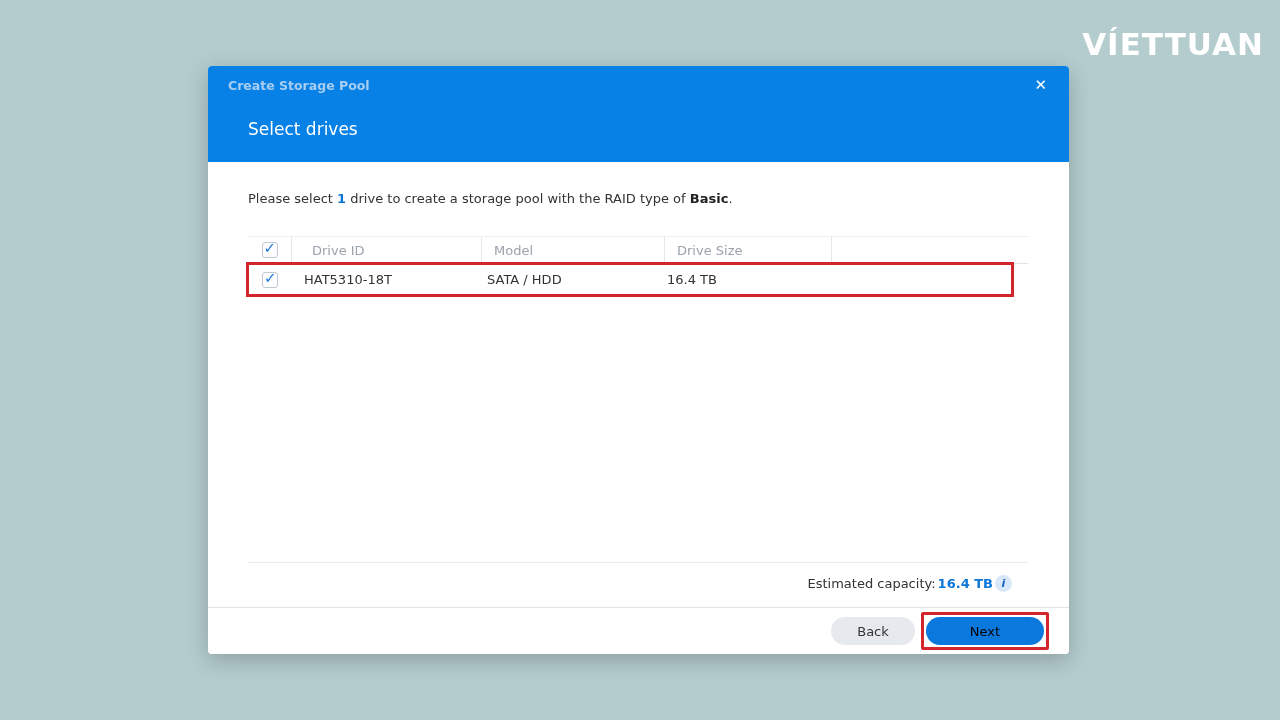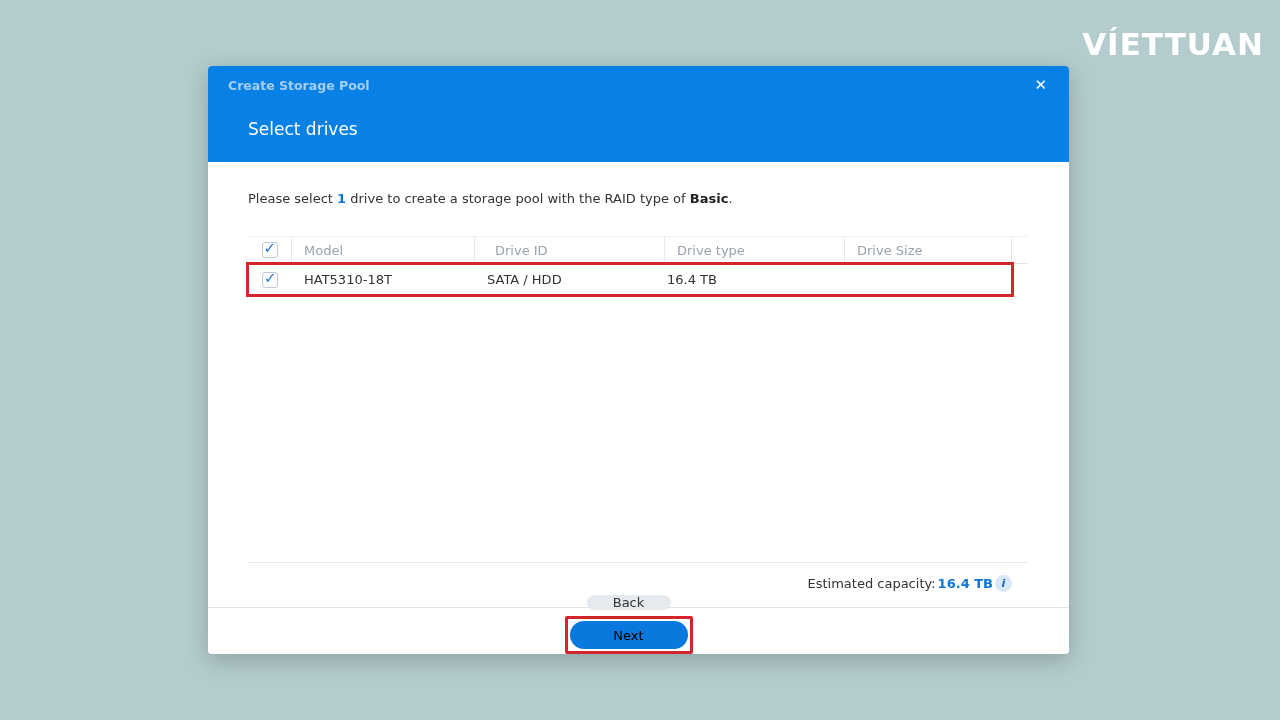--- a/index.html
+++ b/index.html
@@ -107,21 +107,21 @@
     display:inline-flex; align-items:center; justify-content:center;
     cursor:pointer;
   }
 
   
   .dialog-footer {
     position:absolute; left:0; bottom:0; width:100%; height:47px;
     border-top:1px solid #e3e3e3;
     display:flex; align-items:center; justify-content:flex-end;
     gap:6px; padding-right:20px;
-    background:#ffffff; border-radius:0 0 4px 4px;flex-direction:column;
+    background:#ffffff; border-radius:0 0 4px 4px;
   }
   .btn {
     height:28px; border:none; border-radius:14px;
     font-size:13px; font-family:inherit; cursor:pointer;
     display:inline-flex; align-items:center; justify-content:center;
   }
   .btn-back { width:84px; background:#e6e9ed; color:#333333; }
   .btn-next { width:118px; background:#0b78dd; color:#000000; }
   .next-annotation {
     border:3px solid #d2262c; border-radius:2px; padding:2px;
@@ -147,23 +147,22 @@
       <span>Please select </span><span class="count">1</span><span> drive to create a storage pool with the RAID type of </span><span class="raid">Basic</span><span>.</span>
     </div>
 
     <div class="table">
       <div class="thead">
         <div class="hcell col-check">
           <div class="checkbox">
             <span class="check">✓</span>
           </div>
         </div>
+        <div class="hcell col-id">Drive ID</div>
         <div class="hcell col-model">Model</div>
-        <div class="hcell col-id">Drive ID</div>
-        <div class="hcell col-type">Drive type</div>
         <div class="hcell col-size">Drive Size</div>
         <div class="hcell col-gutter last"></div>
       </div>
 
       <div class="trow highlighted">
         <div class="cell col-check">
           <div class="checkbox">
             <span class="check">✓</span>
           </div>
         </div>

